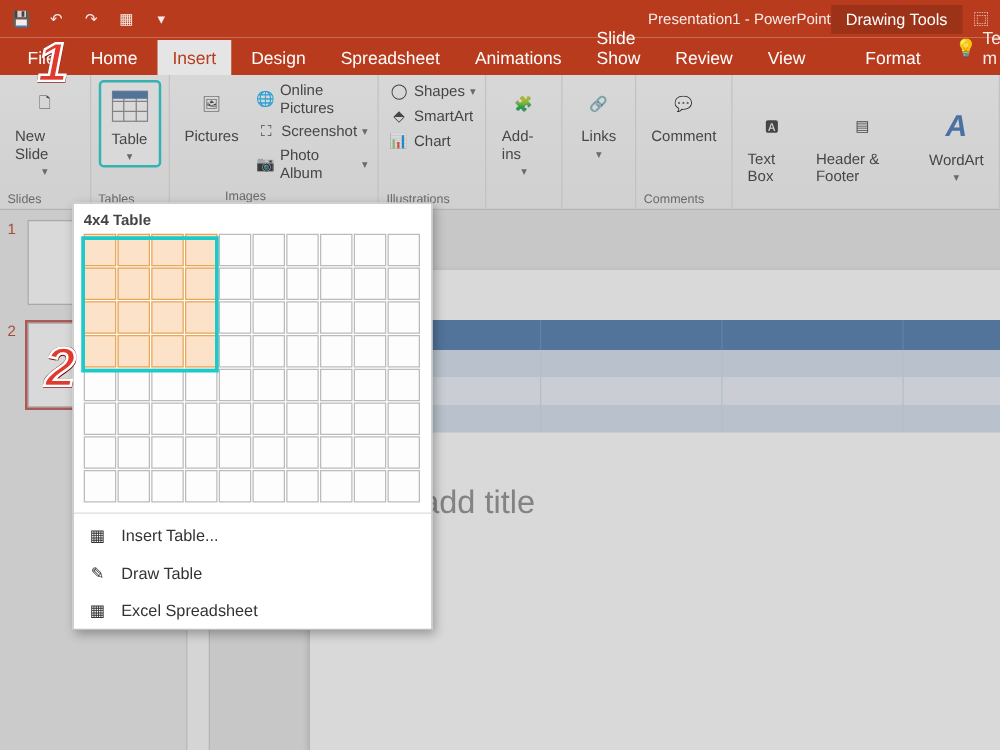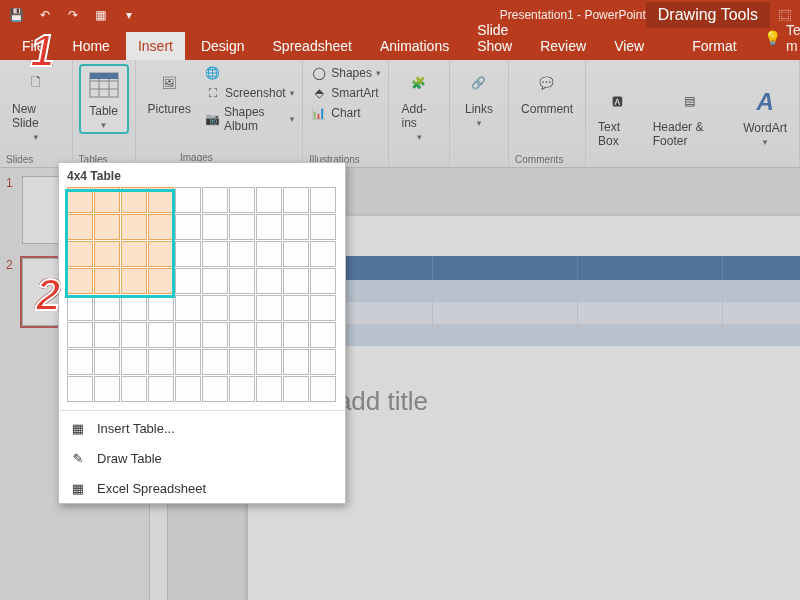--- a/index.html
+++ b/index.html
@@ -2,21 +2,21 @@
 <html><head>
 <meta charset="utf-8">
 <style>
   * { box-sizing: border-box; margin: 0; padding: 0; font-family: "Segoe UI", Arial, sans-serif; }
   body { width: 800px; height: 600px; overflow: hidden; background: #fff; position: relative; }
 
   .titlebar { height: 30px; background: #b83b1d; display: flex; align-items: center; color: #fff; font-size: 12px; }
   .qat { display: flex; gap: 10px; padding-left: 8px; align-items: center; }
   .qat .ic { width: 18px; height: 18px; display:flex; align-items:center; justify-content:center; opacity:.9;}
   .title { flex:1; text-align:right; opacity:.9; }
-  .tools-tab { background: rgba(0,0,0,.15); padding: 4px 12px; font-size: 16px; }
+  .tools-tab { background: rgba(0,0,0,.15); padding: 4px 12px; font-size: 13px; }
   .win-ic { width: 30px; text-align:center; }
 
   .tabs { height: 30px; background: #b83b1d; display:flex; align-items:flex-end; padding-left: 10px; gap: 4px; color:#fff; font-size:14px; }
   .tab { padding: 6px 12px; cursor:pointer;margin-top:46px; }
   .tab.active { background:#e5e5e5; color:#b83b1d; }
   .tab.tellme { margin-left: auto; display:flex; align-items:center; gap:4px; padding-right:4px; opacity:.9;}
 
   .ribbon { height: 108px; background: linear-gradient(#fdfdfd,#f3f3f3); border-bottom:1px solid #ccc; display:flex; position:relative; }
   .rgroup { border-right:1px solid #e0e0e0; display:flex; flex-direction:column; align-items:center; padding: 4px 6px 0 6px; }
   .rgroup .lbl { font-size:10px; color:#666; margin-top:auto; padding-bottom:2px; width:100%; }
@@ -124,28 +124,29 @@
   </div>
 
   <div class="rgroup" style="flex-direction:row; align-items:flex-start; gap:6px;">
     <div class="bigbtn">
       <span class="glyph">🖼</span>
       <span>Pictures</span>
     </div>
     <div class="midcol">
       <div class="row">
           <span class="rowic">🌐</span>
+          <span>Online Pictures</span>
         </div>
       <div class="row drop">
           <span class="rowic">⛶</span>
           <span>Screenshot</span>
         </div>
       <div class="row drop">
           <span class="rowic">📷</span>
-          <span>Shapes Album</span>
+          <span>Photo Album</span>
         </div>
     </div>
     <div class="lbl" style="position:absolute; bottom:2px; left:180px;">Images</div>
   </div>
 
   <div class="rgroup">
     <div class="midcol">
       <div class="row drop">
           <span class="rowic">◯</span>
           <span>Shapes</span>

